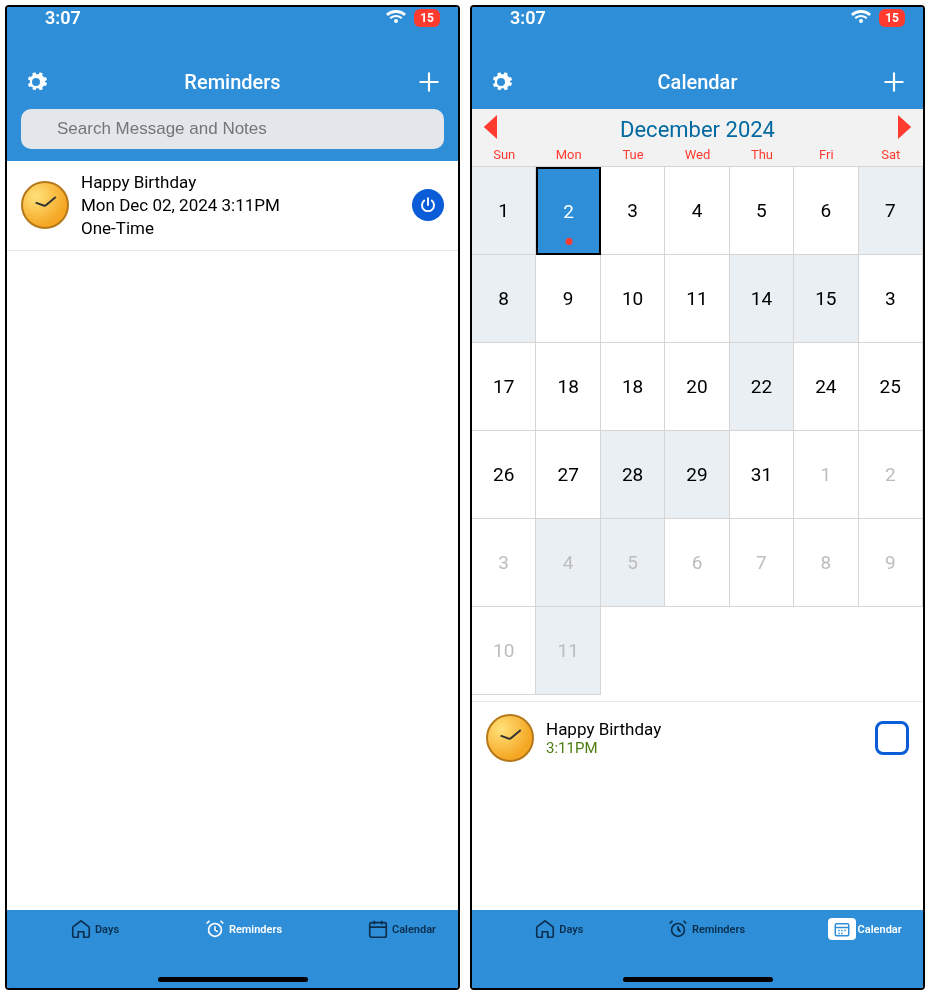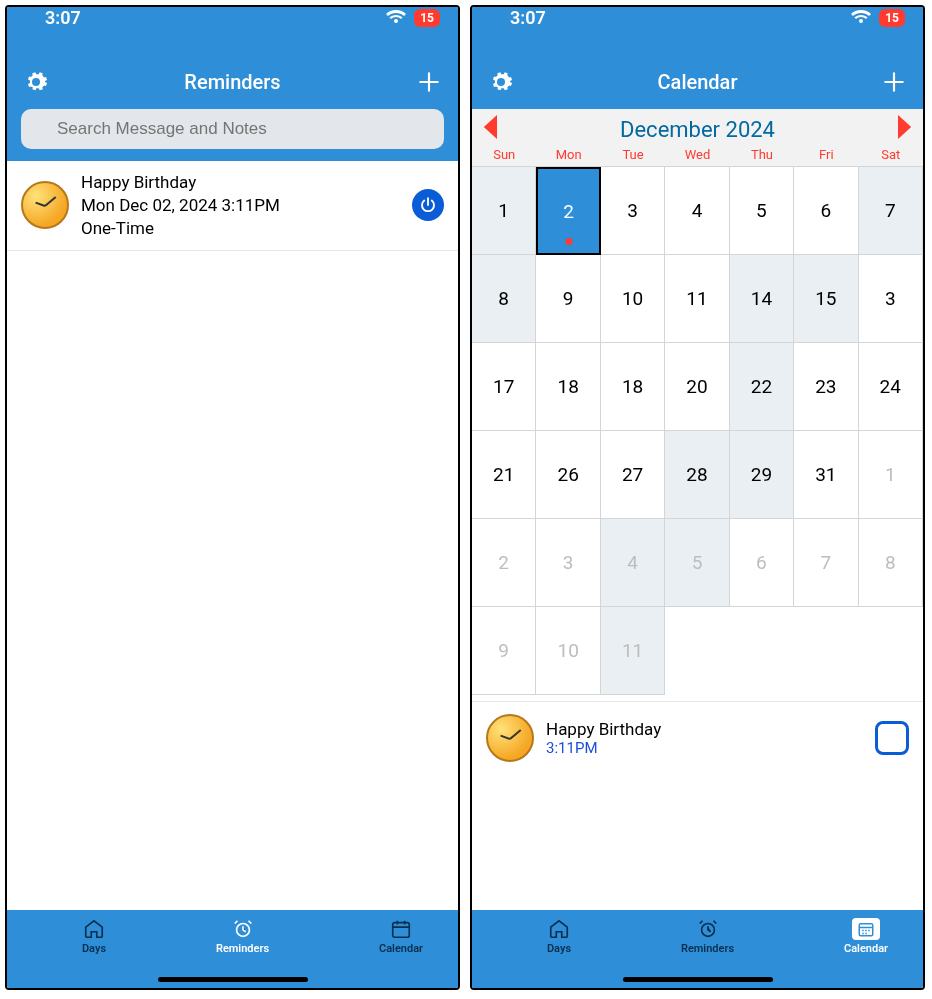--- a/index.html
+++ b/index.html
@@ -105,21 +105,21 @@
     background:#0a5cd7; display:flex;align-items:center;justify-content:center;color:#fff;
   }
   .tabbar {
     height: 78px;
     background: #2e8fd8;
     display: flex;
     justify-content: space-around;
     align-items: flex-start;
     padding-top: 8px;
   }
-  .tab-item { display:flex; flex-direction:column; align-items:center; color:#0a2f4e; font-size:11px; gap:2px; font-weight:600;margin-left:40px;}
+  .tab-item { display:flex; flex-direction:row; align-items:center; color:#0a2f4e; font-size:11px; gap:2px; font-weight:600;margin-left:40px;}
   .tab-item.active { color:#fff; }
   .tab-item.active .tab-icon-box { background:#fff; color:#2e8fd8; border-radius:4px;}
   .tab-icon-box { width:28px; height:22px; display:flex;align-items:center;justify-content:center;}
   .home-indicator {
     position:absolute; bottom:6px; left:50%; transform:translateX(-50%);
     width:150px; height:5px; background:#000; border-radius:3px;
   }
   
   .month-header {
     display:flex; align-items:center; justify-content:space-between;
@@ -136,21 +136,21 @@
     font-size:19px; color:#000; background:#fff; position:relative;
   }
   .cal-cell.weekend { background:#e9eff2; }
   .cal-cell.other { color:#bdbdbd; }
   .cal-cell.selected { background:#2e8fd8; color:#fff; border:2px solid #000; }
   .cal-cell .dot { position:absolute; bottom:8px; left:50%; transform:translateX(-50%); width:7px;height:7px;background:#ff3b30;border-radius:50%;}
   .event-row {
     display:flex; align-items:center; gap:12px; padding:12px 14px; border-top:1px solid #e6e6e6; margin-top:6px;
   }
   .event-text { flex:1; font-size:17px; }
-  .event-text .sub { font-size:15px; color:#1d4ed8; }
+  .event-text .sub { font-size:15px; color:#4d7c0f; }
   .checkbox {
     width:34px; height:34px; border:3px solid #0a5cd7; border-radius:8px;
   }
 </style>
 </head>
 <body>
 
 <div class="phone">
   <div class="statusbar">
     <span>3:07</span>
@@ -288,23 +288,22 @@
         <div class="cal-cell">10</div>
         <div class="cal-cell">11</div>
         <div class="cal-cell weekend">14</div>
         <div class="cal-cell weekend">15</div>
         <div class="cal-cell">3</div>
         <div class="cal-cell">17</div>
         <div class="cal-cell">18</div>
         <div class="cal-cell">18</div>
         <div class="cal-cell">20</div>
         <div class="cal-cell weekend">22</div>
-        <div class="cal-cell">23</div>
         <div class="cal-cell">24</div>
-        <div class="cal-cell">21</div>
+        <div class="cal-cell">25</div>
         <div class="cal-cell">26</div>
         <div class="cal-cell">27</div>
         <div class="cal-cell weekend">28</div>
         <div class="cal-cell weekend">29</div>
         <div class="cal-cell">31</div>
         <div class="cal-cell other">1</div>
         <div class="cal-cell other">2</div>
         <div class="cal-cell other">3</div>
         <div class="cal-cell weekend other">4</div>
         <div class="cal-cell weekend other">5</div>

